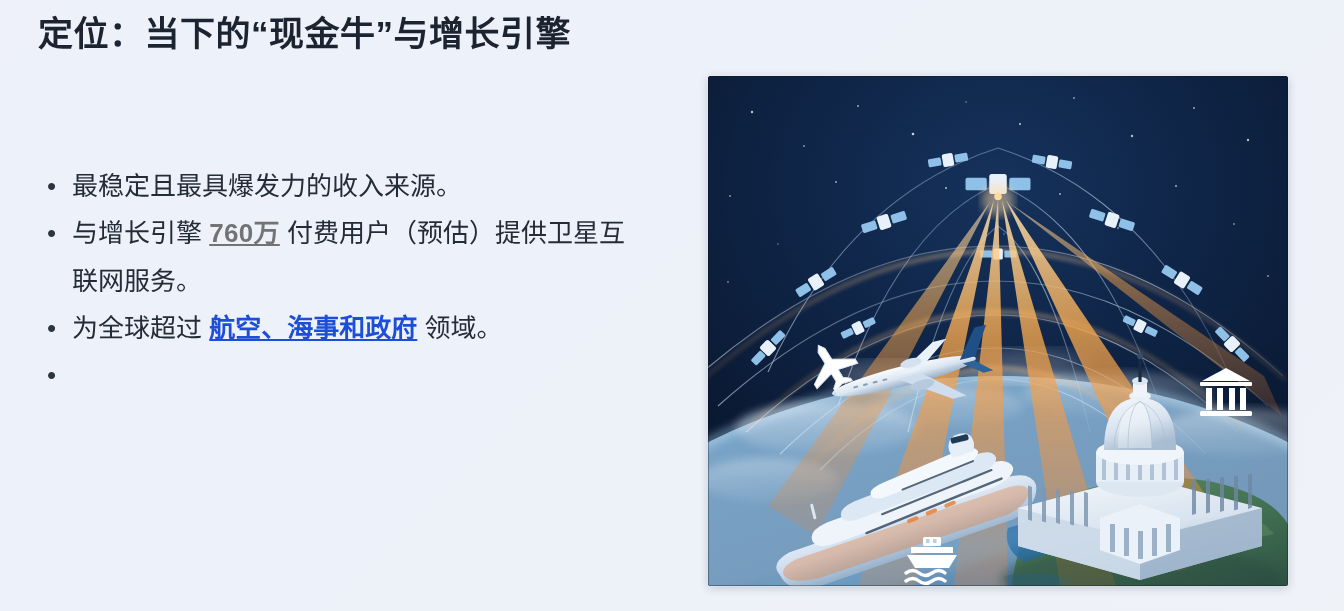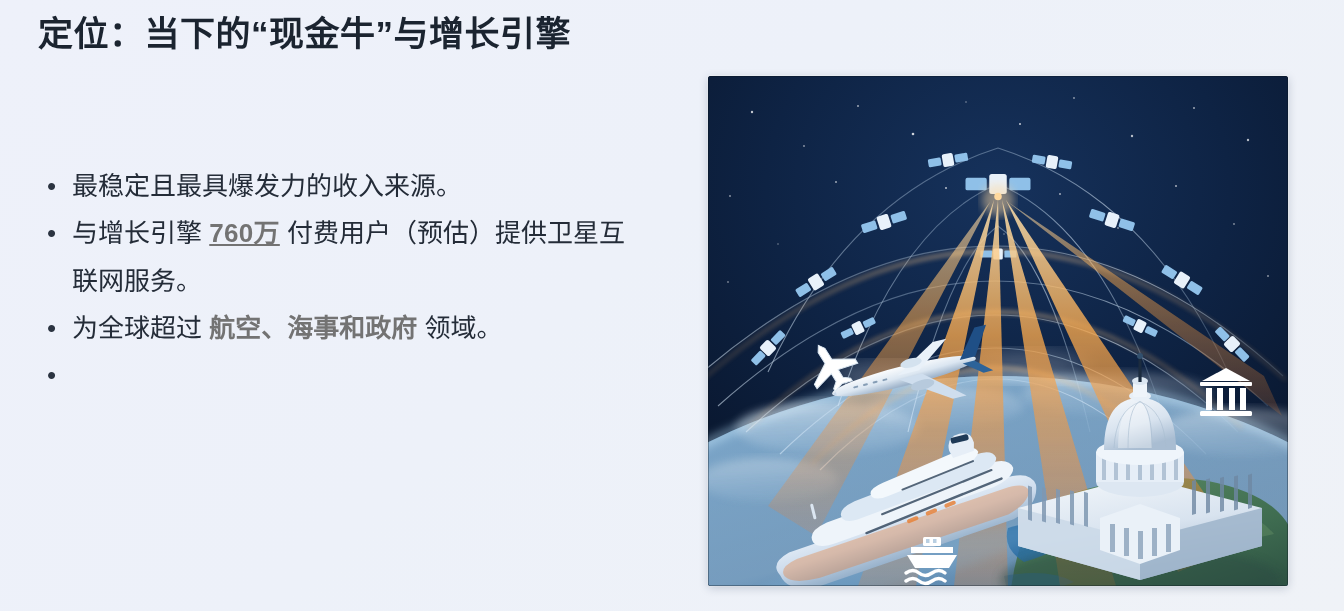--- a/index.html
+++ b/index.html
@@ -71,21 +71,22 @@
 
   .hl-number {
     color: #737373;
     font-weight: 700;
     letter-spacing: 0.3px;
     text-decoration: underline;
   }
 
   .hl-bold {
     font-weight: 700;
-    color: #737373;
+    color: #1d4ed8;
+    text-decoration: underline;
   }
 
   
   .figure {
     position: absolute;
     left: 708px;
     top: 76px;
     width: 580px;
     height: 510px;
     border-radius: 3px;

